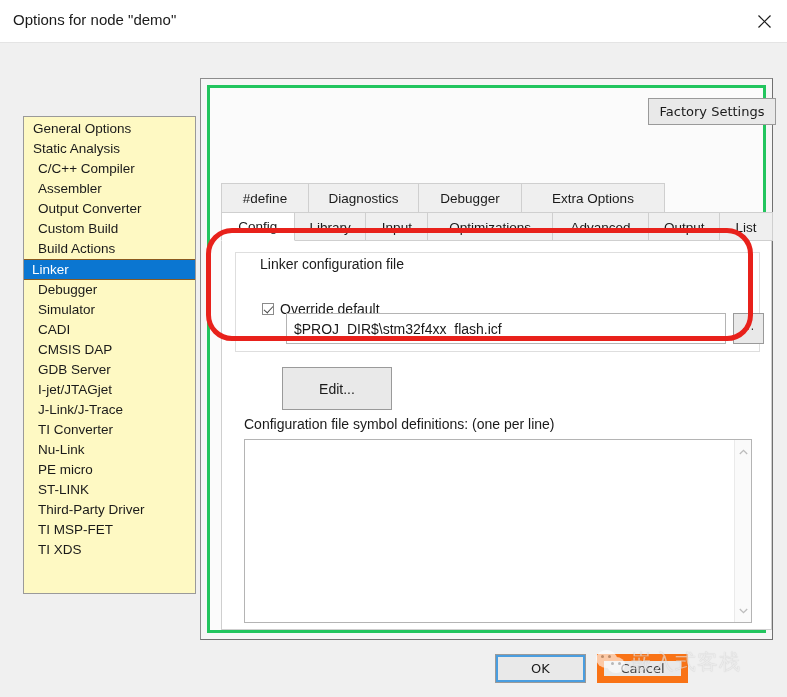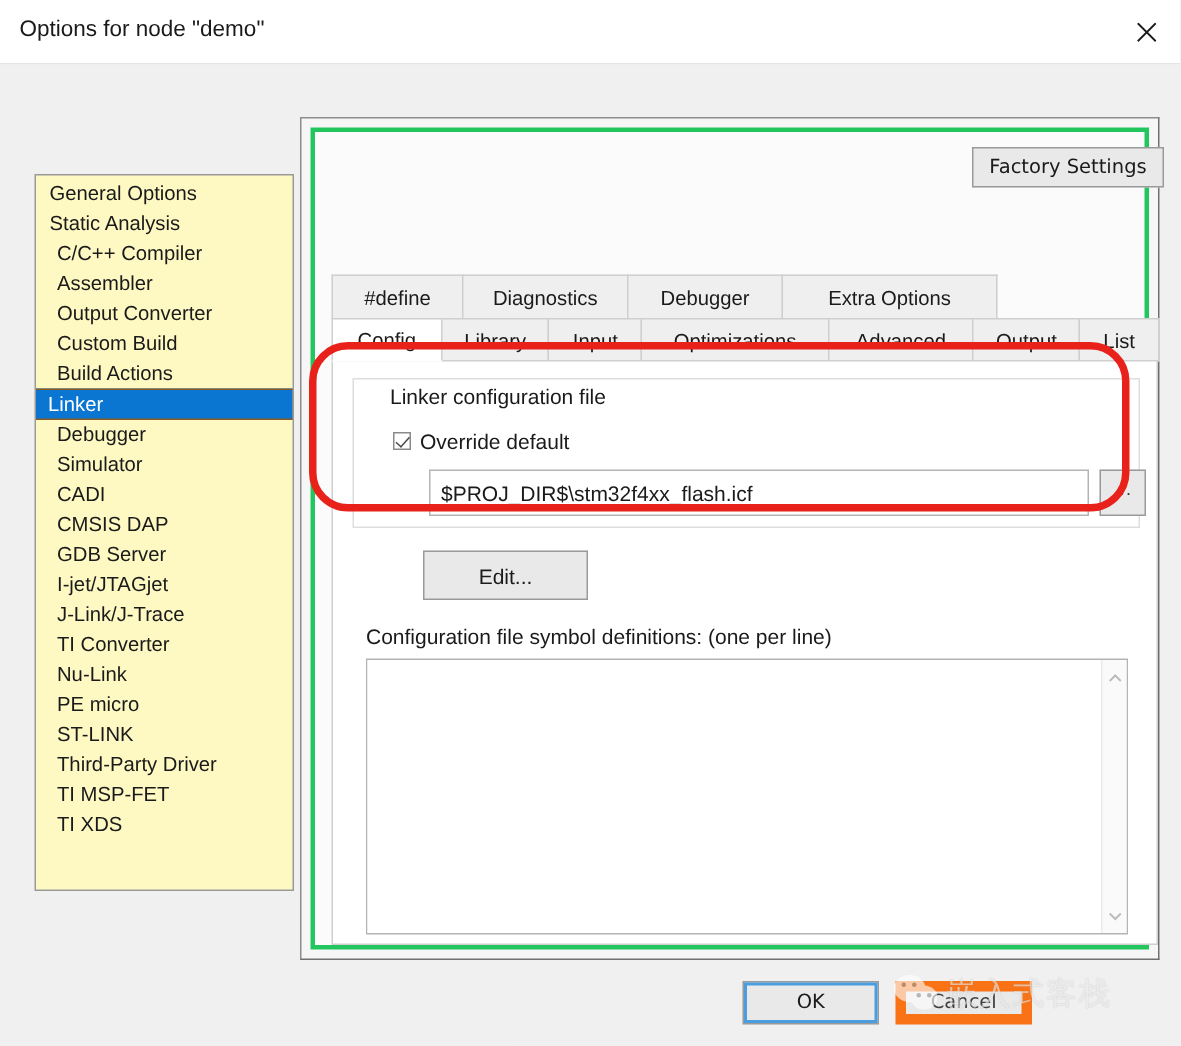--- a/index.html
+++ b/index.html
@@ -165,21 +165,21 @@
     left: 20px; top: 3px;
     background: #ffffff;
     padding: 0 4px;
     font-size: 14px;
     color: #1a1a1a;
     white-space: nowrap;
   }
 
   .checkrow {
     position: absolute;
-    left: 26px; top: 33px;
+    left: 26px; top: 48px;
     display: flex;
     align-items: center;
   }
   .checkbox {
     width: 12px; height: 12px;
     border: 1px solid #8b8b8b;
     background: #ffffff;
     position: relative;
     margin-right: 6px;
     flex: 0 0 auto;
@@ -225,21 +225,21 @@
     font-size: 12px;
     color: #333;
     cursor: pointer;
     letter-spacing: 1px;
     padding-bottom: 6px;
   }
 
   .edit-btn {
     position: absolute;
     left: 60px; top: 126px;
-    width: 110px; height: 33px;
+    width: 110px; height: 43px;
     background: #e9e9e9;
     border: 1px solid #9a9a9a;
     display: flex; align-items: center; justify-content: center;
     font-size: 14px;
     color: #1a1a1a;
     cursor: pointer;
   }
 
   .symdef-label {
     position: absolute;

